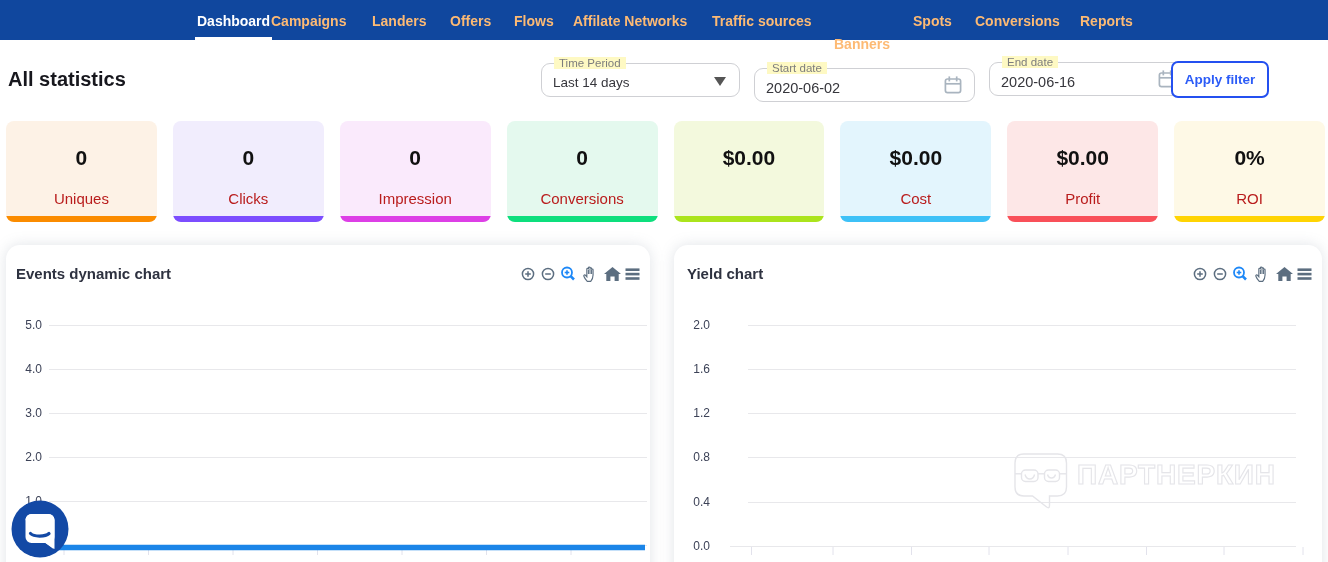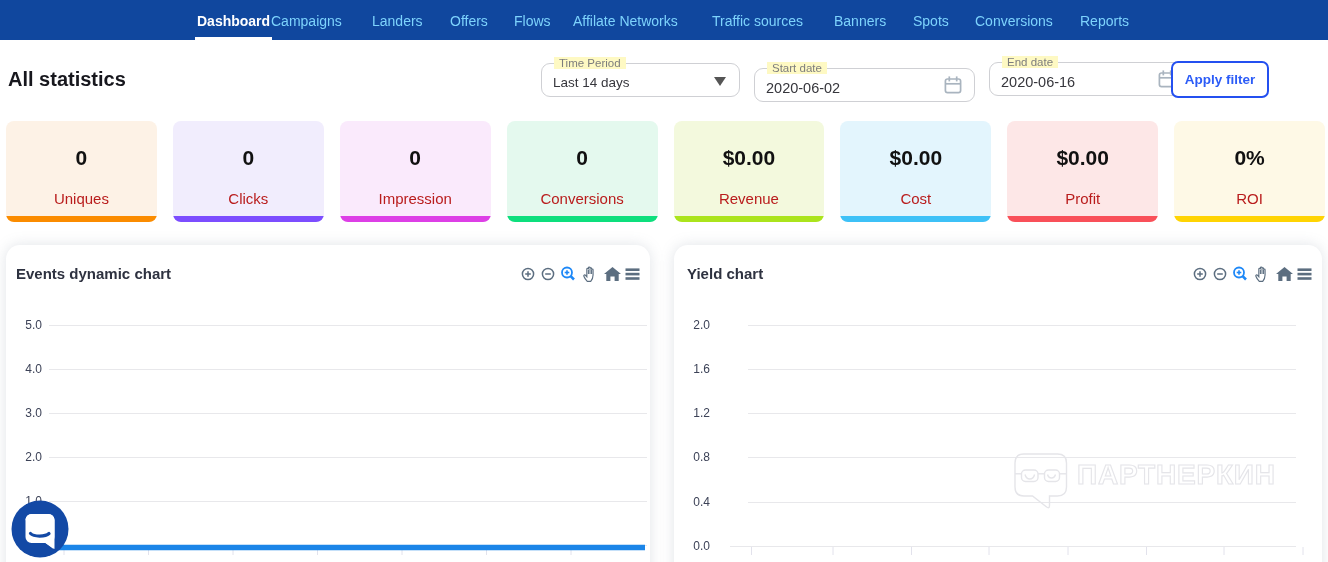--- a/index.html
+++ b/index.html
@@ -1,21 +1,21 @@
 <!DOCTYPE html>
 <html><head>
 <meta charset="utf-8">
 <style>
 * { margin:0; padding:0; box-sizing:border-box; }
 html,body { width:1328px; height:562px; overflow:hidden; background:#fff;
   font-family:"Liberation Sans", sans-serif; }
 
 .nav { position:relative; width:1328px; height:40px; background:#10479e; }
 .nav a { position:absolute; top:0; height:28px; line-height:42px; font-size:14px;
-  font-weight:400; color:#7dd3fc; text-decoration:none; white-space:nowrap; }
+  font-weight:700; color:#fdba74; text-decoration:none; white-space:nowrap; }
 .nav a.act { color:#fff; font-weight:700; border-bottom:3.5px solid #fff; height:40px;margin-left:24px; }
 
 .h1 { position:absolute; left:8px; top:68px; font-size:20px; font-weight:700; color:#17171d; }
 .field { position:absolute; height:34px; border:1px solid #cfd0d4; border-radius:9px; background:#fff; }
 .field .lab { position:absolute; left:12px; top:-7px; background:#fef9c3; padding:0 5px;
   font-size:11.5px; color:#7d7d7d; line-height:12px; }
 .field .val { position:absolute; left:11px; top:3px; height:33px; line-height:32px; font-size:14.5px; color:#36363c; }
 .arrow { position:absolute; right:13px; top:13px; width:0; height:0;
   border-left:6.5px solid transparent; border-right:6.5px solid transparent; border-top:9px solid #555; }
 .cal { position:absolute; right:11px; top:6px; }
@@ -40,21 +40,21 @@
 </head>
 <body>
 <div class="nav">
   <a class="act" style="left:171px; padding:0 2px;">Dashboard</a>
   <a style="left:271px;">Campaigns</a>
   <a style="left:372px;">Landers</a>
   <a style="left:450px;">Offers</a>
   <a style="left:514px;">Flows</a>
   <a style="left:573px;">Affilate Networks</a>
   <a style="left:712px;">Traffic sources</a>
-  <a style="left:834px;">Banners</a>
+  <a style="left:834px;margin-top:23px;">Banners</a>
   <a style="left:913px;">Spots</a>
   <a style="left:975px;">Conversions</a>
   <a style="left:1080px;">Reports</a>
 </div>
 
 <div class="h1">All statistics</div>
 
 <div class="field" style="left:541px; top:63px; width:199px;">
   <span class="lab">Time Period</span>
     <span class="val" style="font-size:13.5px;">Last 14 days</span>
@@ -98,21 +98,20 @@
       <div class="lbl">Impression</div>
       <div class="bar" style="background:#dd3fe6;"></div>
     </div>
   <div class="sc" style="background:#e4f9ee;">
       <div class="num">0</div>
       <div class="lbl">Conversions</div>
       <div class="bar" style="background:#0ddf7d;"></div>
     </div>
   <div class="sc" style="background:#f3f9dd;">
       <div class="num">$0.00</div>
-      <div class="lbl">Revenue</div>
       <div class="bar" style="background:#abe41c;"></div>
     </div>
   <div class="sc" style="background:#e3f5fd;">
       <div class="num">$0.00</div>
       <div class="lbl">Cost</div>
       <div class="bar" style="background:#3ec1f7;"></div>
     </div>
   <div class="sc" style="background:#fde7e7;">
       <div class="num">$0.00</div>
       <div class="lbl">Profit</div>

